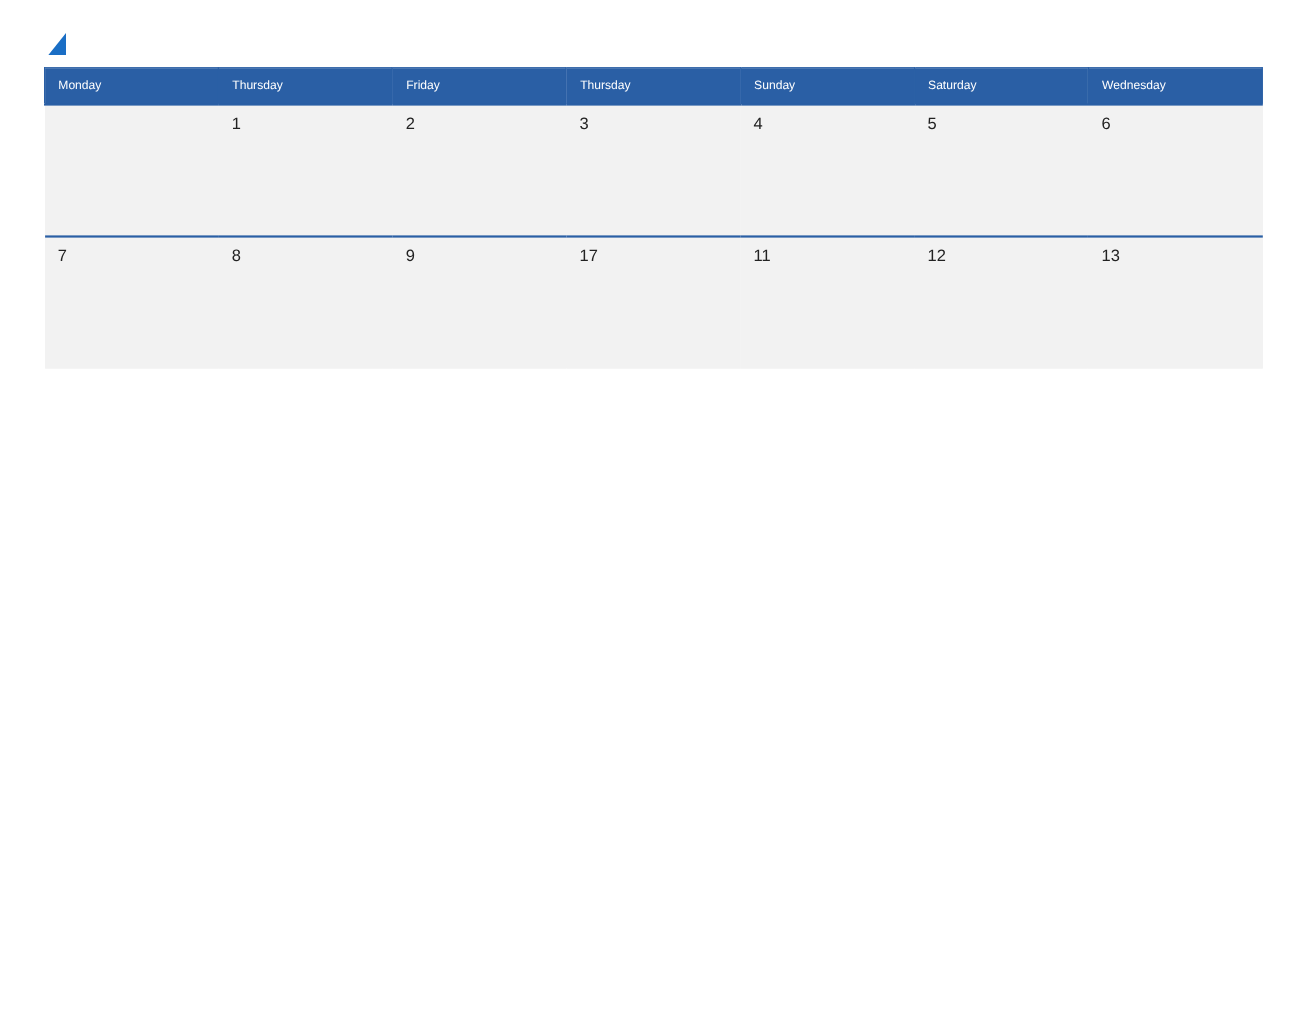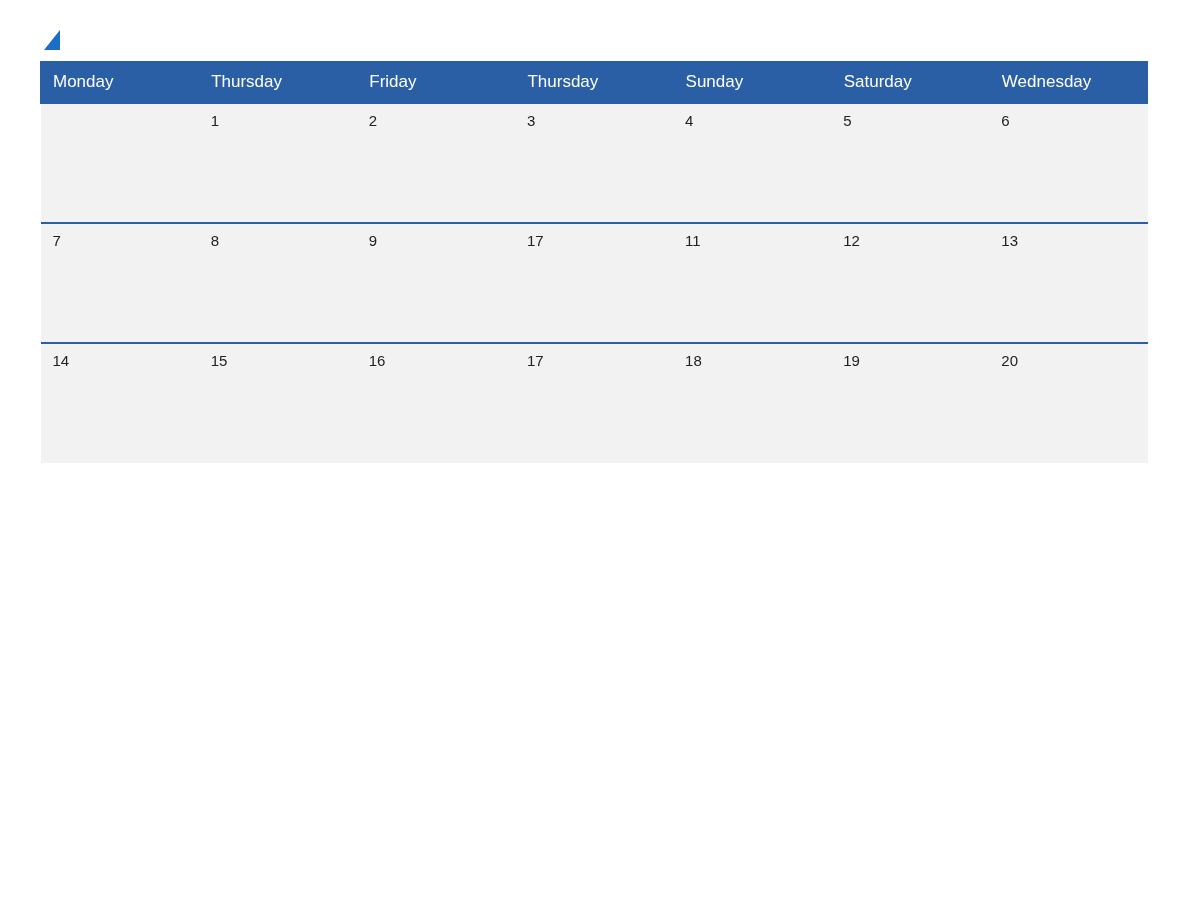--- a/index.html
+++ b/index.html
@@ -42,21 +42,21 @@
       width: 100%;
       border-collapse: collapse;
       table-layout: fixed;
     }
 
     .calendar thead tr th {
       background-color: #2a5fa5;
       color: #ffffff;
       text-align: left;
       padding: 10px 12px;
-      font-size: 17px;
+      font-size: 11px;
       font-weight: normal;
       border: 1px solid #2a5fa5;
     }
 
     .calendar tbody tr {
       background-color: #f2f2f2;
     }
 
     .calendar tbody tr td {
       border-top: 2px solid #2a5fa5;
@@ -167,24 +167,15 @@
         </tr>
         <tr>
           <td><span class="day-number">7</span></td>
           <td><span class="day-number">8</span></td>
           <td><span class="day-number">9</span></td>
           <td><span class="day-number">17</span></td>
           <td><span class="day-number">11</span></td>
           <td><span class="day-number">12</span></td>
           <td><span class="day-number">13</span></td>
         </tr>
-        <tr>
-          <td><span class="day-number">14</span></td>
-          <td><span class="day-number">15</span></td>
-          <td><span class="day-number">16</span></td>
-          <td><span class="day-number">17</span></td>
-          <td><span class="day-number">18</span></td>
-          <td><span class="day-number">19</span></td>
-          <td><span class="day-number">20</span></td>
-        </tr>
       </tbody>
   </table>
 </div>
 
 </body></html>

